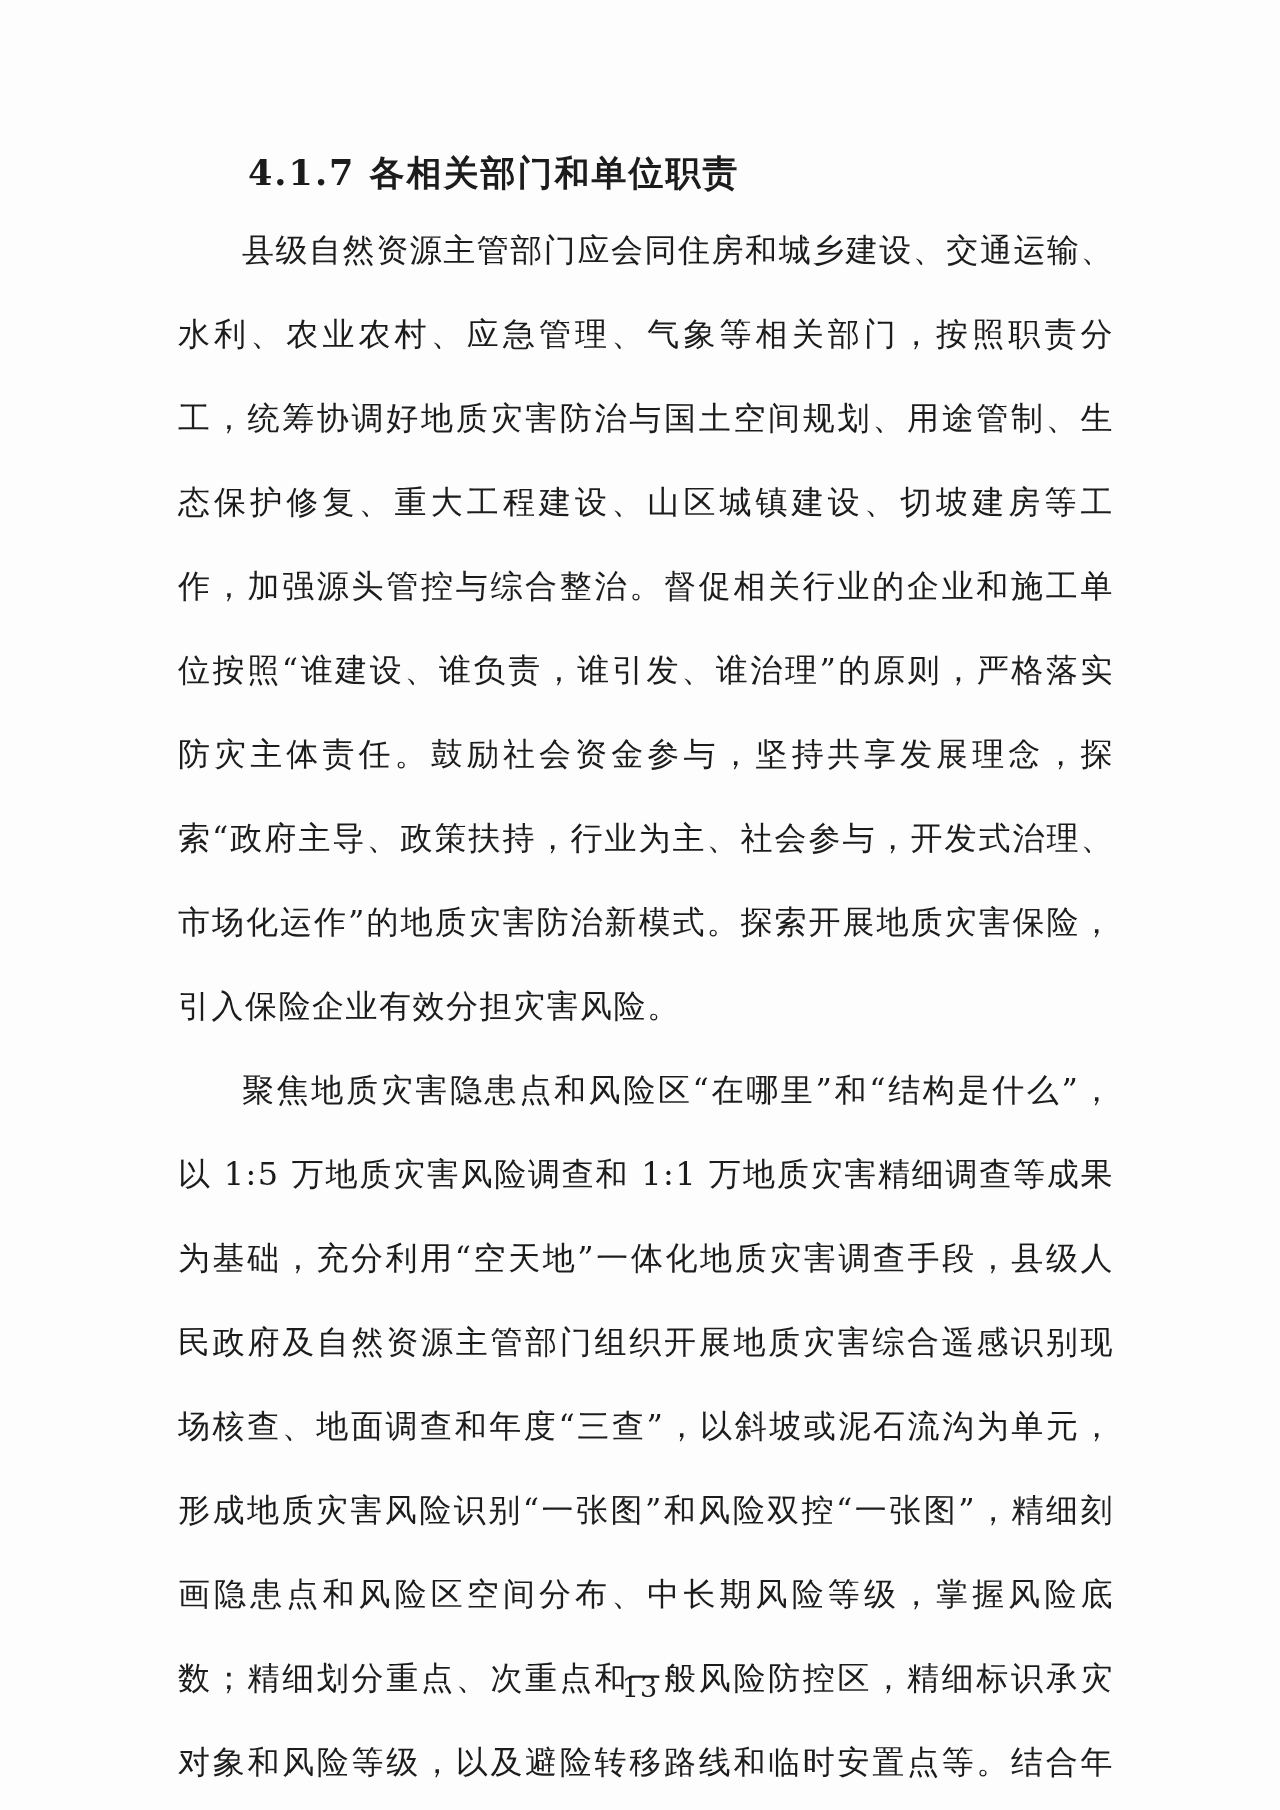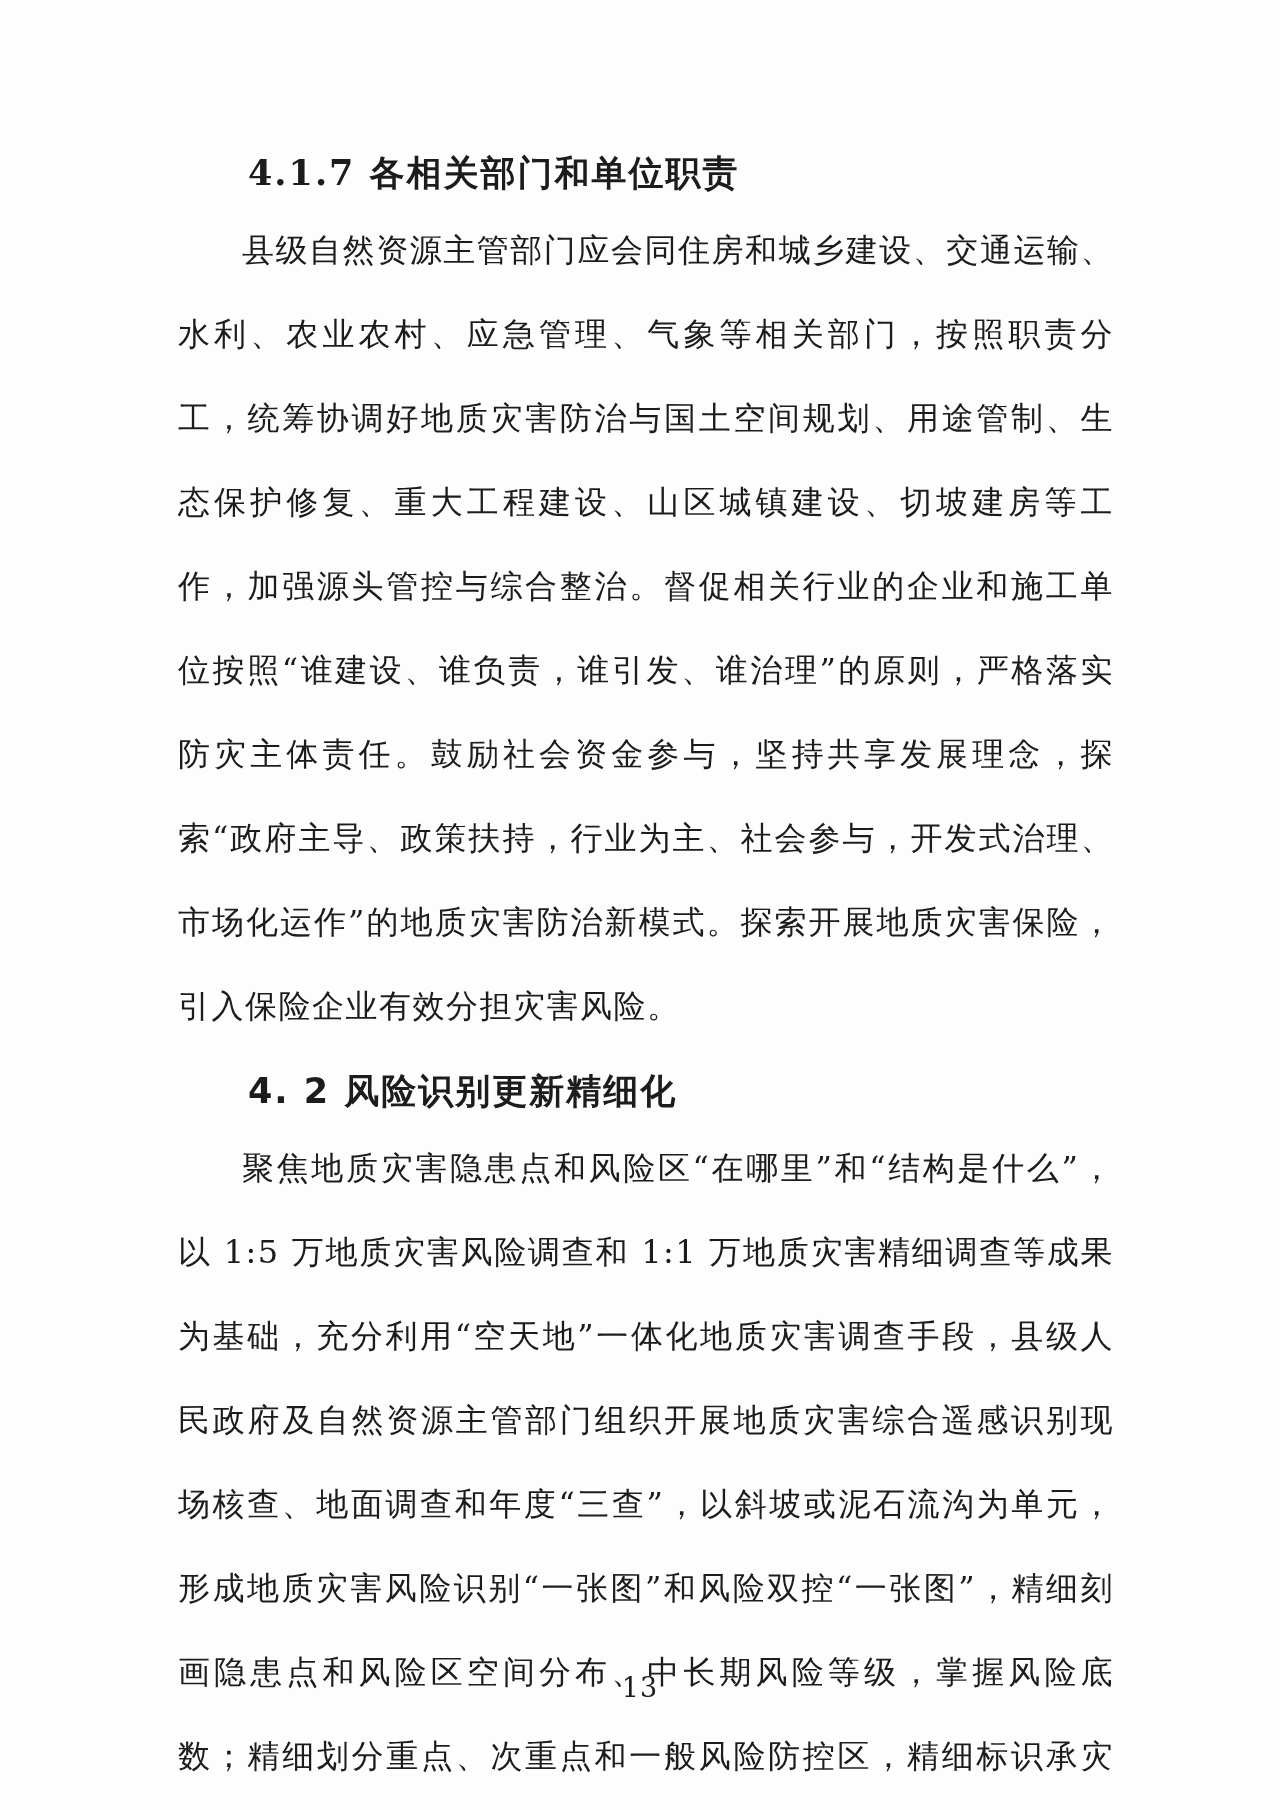--- a/index.html
+++ b/index.html
@@ -62,20 +62,19 @@
 </head>
 <body>
 
 <div class="page">
   <div class="content">
 
     <h2 class="heading serif">4.1.7 各相关部门和单位职责</h2>
 
     <p class="body-para">县级自然资源主管部门应会同住房和城乡建设、交通运输、水利、农业农村、应急管理、气象等相关部门，按照职责分工，统筹协调好地质灾害防治与国土空间规划、用途管制、生态保护修复、重大工程建设、山区城镇建设、切坡建房等工作，加强源头管控与综合整治。督促相关行业的企业和施工单位按照“谁建设、谁负责，谁引发、谁治理”的原则，严格落实防灾主体责任。鼓励社会资金参与，坚持共享发展理念，探索“政府主导、政策扶持，行业为主、社会参与，开发式治理、市场化运作”的地质灾害防治新模式。探索开展地质灾害保险，引入保险企业有效分担灾害风险。</p>
 
-    <h2 class="heading sans">4. 2 风险识别更新精细化</h2>
 
     <p class="body-para">聚焦地质灾害隐患点和风险区“在哪里”和“结构是什么”，以 1:5 万地质灾害风险调查和 1:1 万地质灾害精细调查等成果为基础，充分利用“空天地”一体化地质灾害调查手段，县级人民政府及自然资源主管部门组织开展地质灾害综合遥感识别现场核查、地面调查和年度“三查”，以斜坡或泥石流沟为单元，形成地质灾害风险识别“一张图”和风险双控“一张图”，精细刻画隐患点和风险区空间分布、中长期风险等级，掌握风险底数；精细划分重点、次重点和一般风险防控区，精细标识承灾对象和风险等级，以及避险转移路线和临时安置点等。结合年度“三查”，进行地质灾害隐患点和风险区新增或核销，并动态更新其基本信息、边界及危害范围、承灾体、风险等级和相关责任人等信息，动态更新地质灾害风险数据库。</p>
 
   </div>
 
   <div class="page-number">13</div>
 </div>
 
 </body></html>

